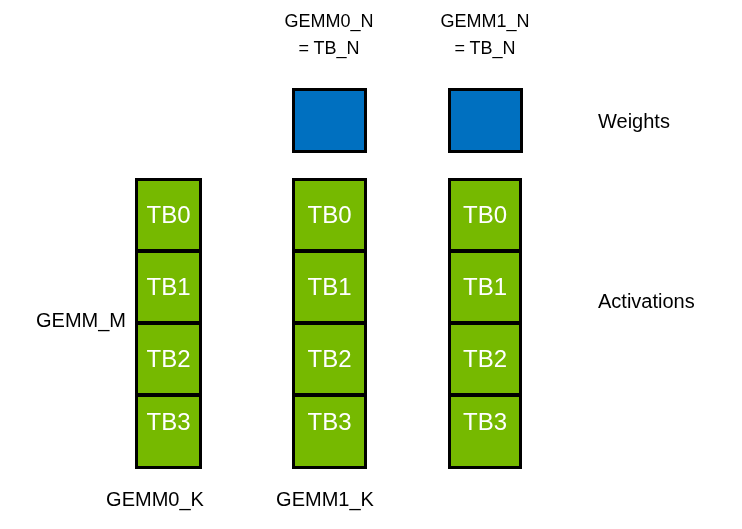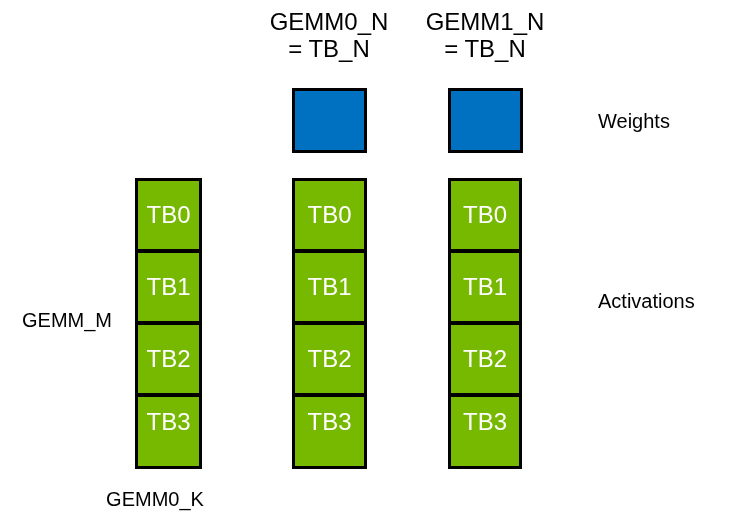--- a/index.html
+++ b/index.html
@@ -12,21 +12,21 @@
     position: relative;
     width: 742px;
     height: 529px;
     background: #ffffff;
     overflow: hidden;
   }
   .hdr-label {
     position: absolute;
     width: 160px;
     text-align: center;
-    font-size: 24px;
+    font-size: 18px;
     line-height: 27px;
     color: #000000;
     white-space: pre-line;
   }
   .side-label {
     position: absolute;
     font-size: 20px;
     line-height: 26px;
     color: #000000;
     white-space: nowrap;
@@ -81,21 +81,21 @@
 = TB_N</div>
   <div class="hdr-label" style="left:405px; top:8px;text-align:center;">GEMM1_N
 = TB_N</div>
 
   <div class="weight-square" style="left:292px;"></div>
   <div class="weight-square" style="left:448px;"></div>
 
   <div class="side-label" style="left:598px; top:108px;">Weights</div>
   <div class="side-label" style="left:598px; top:288px;">Activations</div>
 
-  <div class="side-label" style="left:22px; top:307px;">GEMM_M</div>
+  <div class="side-label" style="left:36px; top:307px;">GEMM_M</div>
 
   <div class="tb-column" style="left:135px; width:67px;">
     <div class="tb-cell">TB0</div>
     <div class="tb-cell">TB1</div>
     <div class="tb-cell">TB2</div>
     <div class="tb-cell">TB3</div>
   </div>
 
   <div class="tb-column" style="left:292px; width:75px;">
     <div class="tb-cell">TB0</div>
@@ -105,14 +105,15 @@
   </div>
 
   <div class="tb-column" style="left:448px; width:74px;">
     <div class="tb-cell">TB0</div>
     <div class="tb-cell">TB1</div>
     <div class="tb-cell">TB2</div>
     <div class="tb-cell">TB3</div>
   </div>
 
   <div class="bottom-label" style="left:95px; top:486px;">GEMM0_K</div>
+  <div class="bottom-label" style="left:265px; top:486px;">GEMM1_K</div>
 
 </div>
 
 </body></html>

